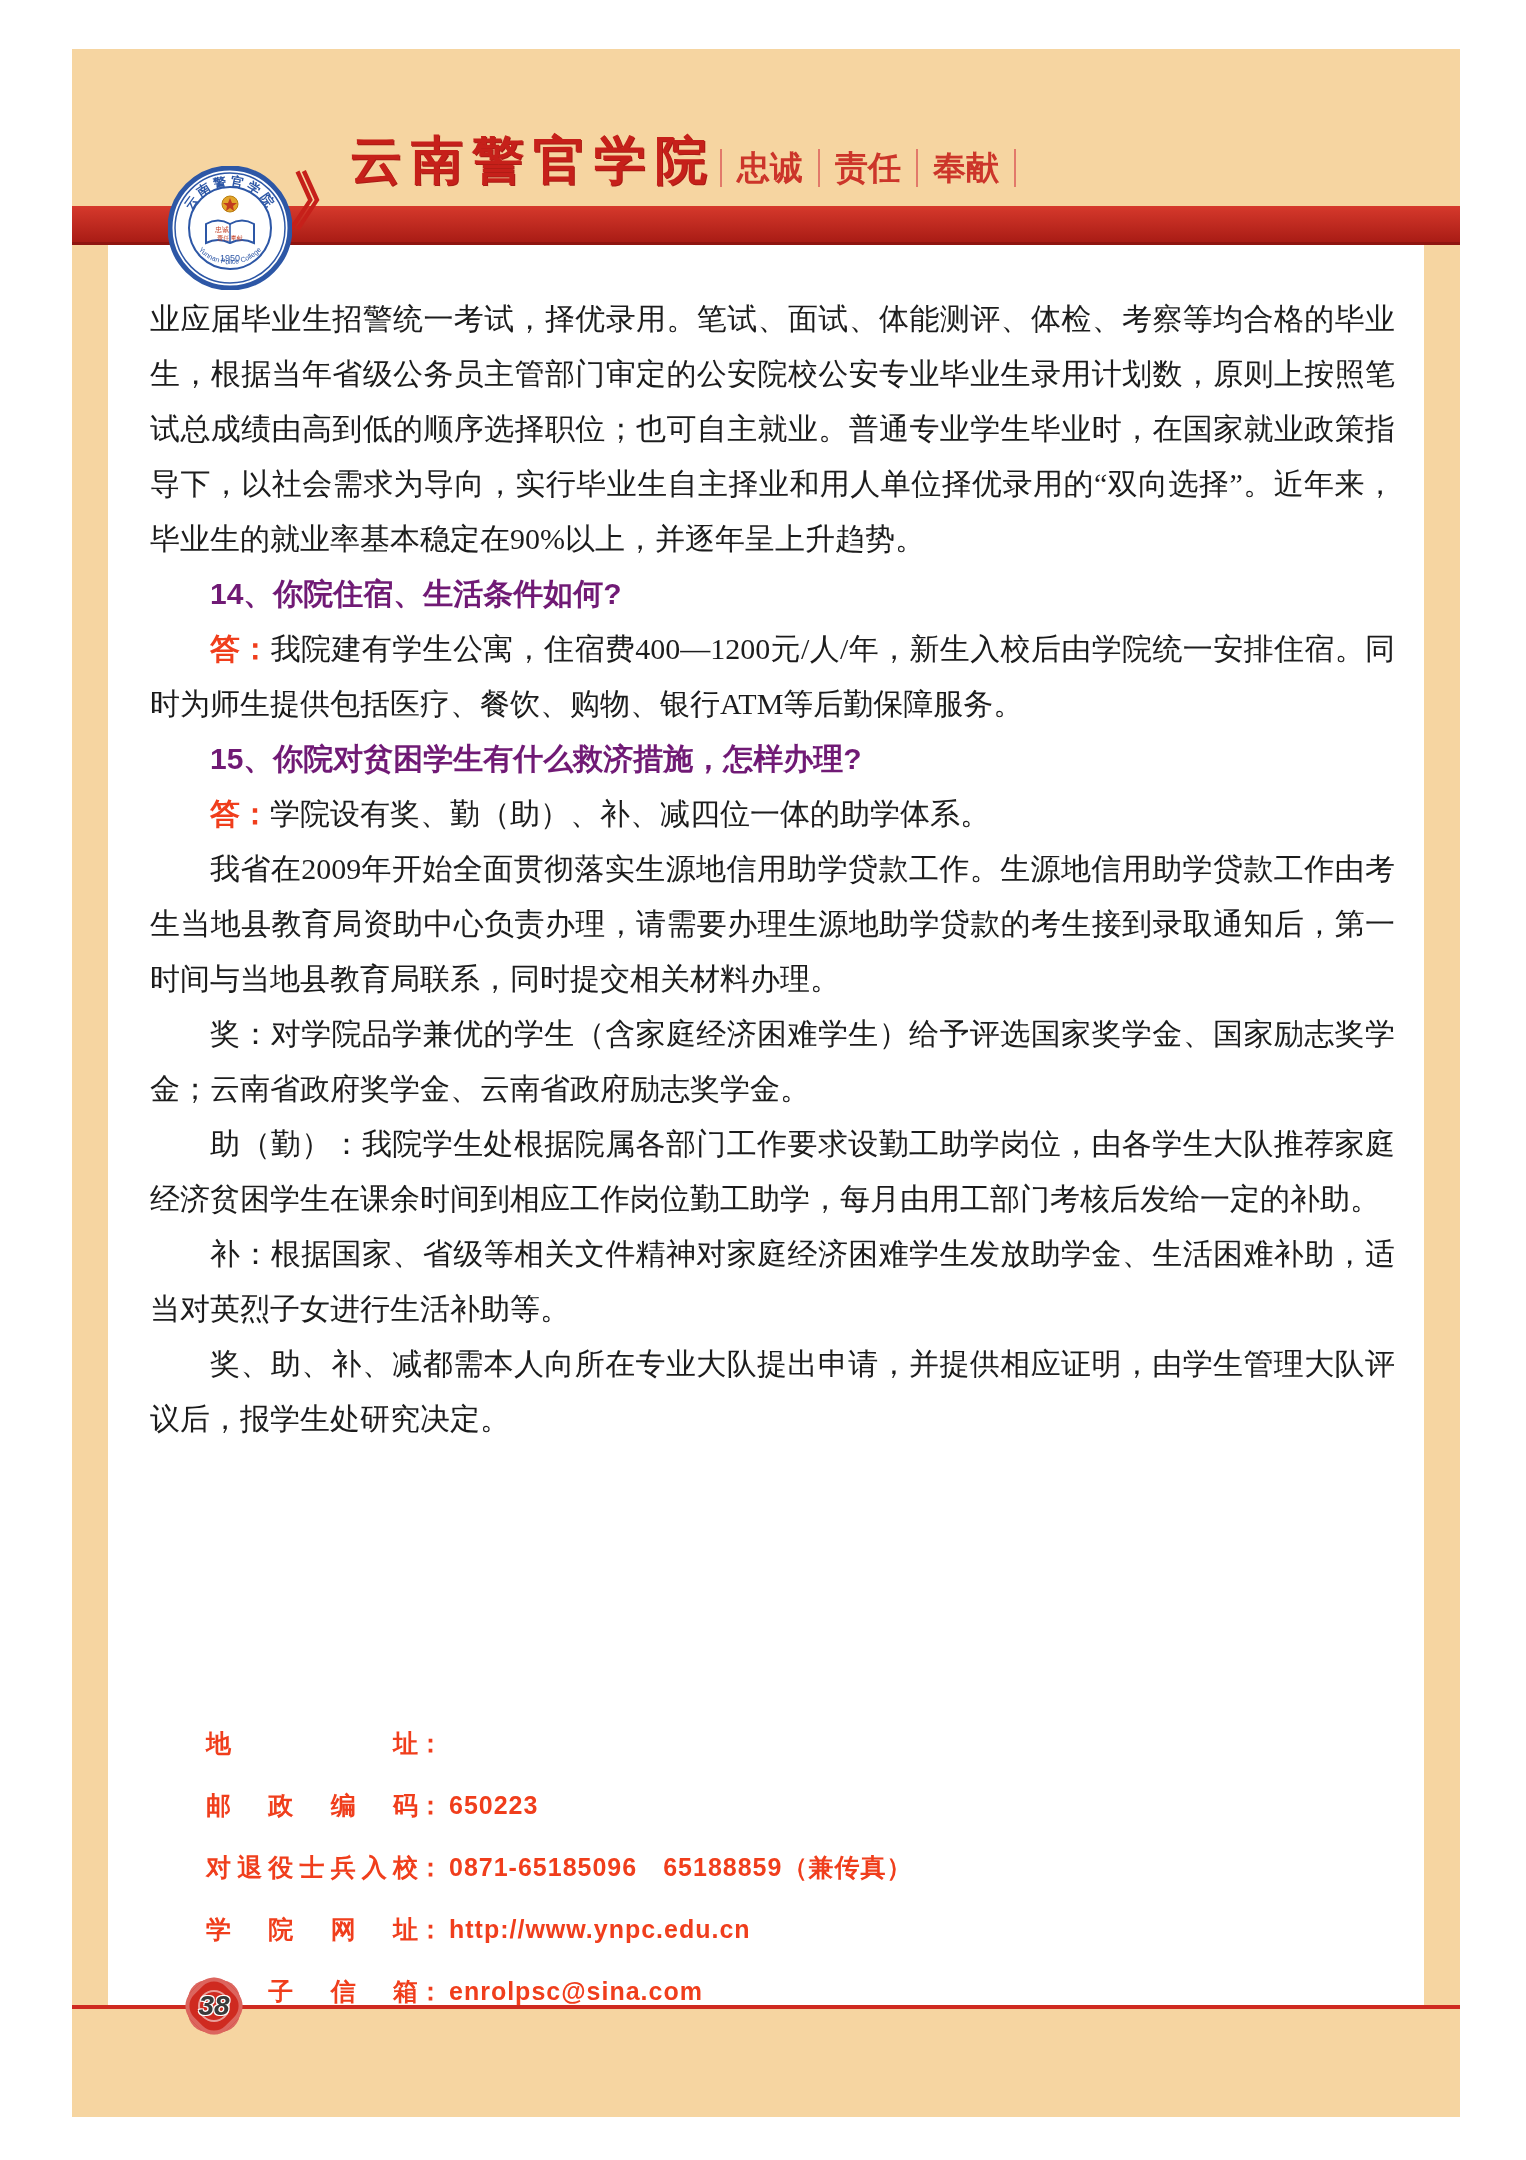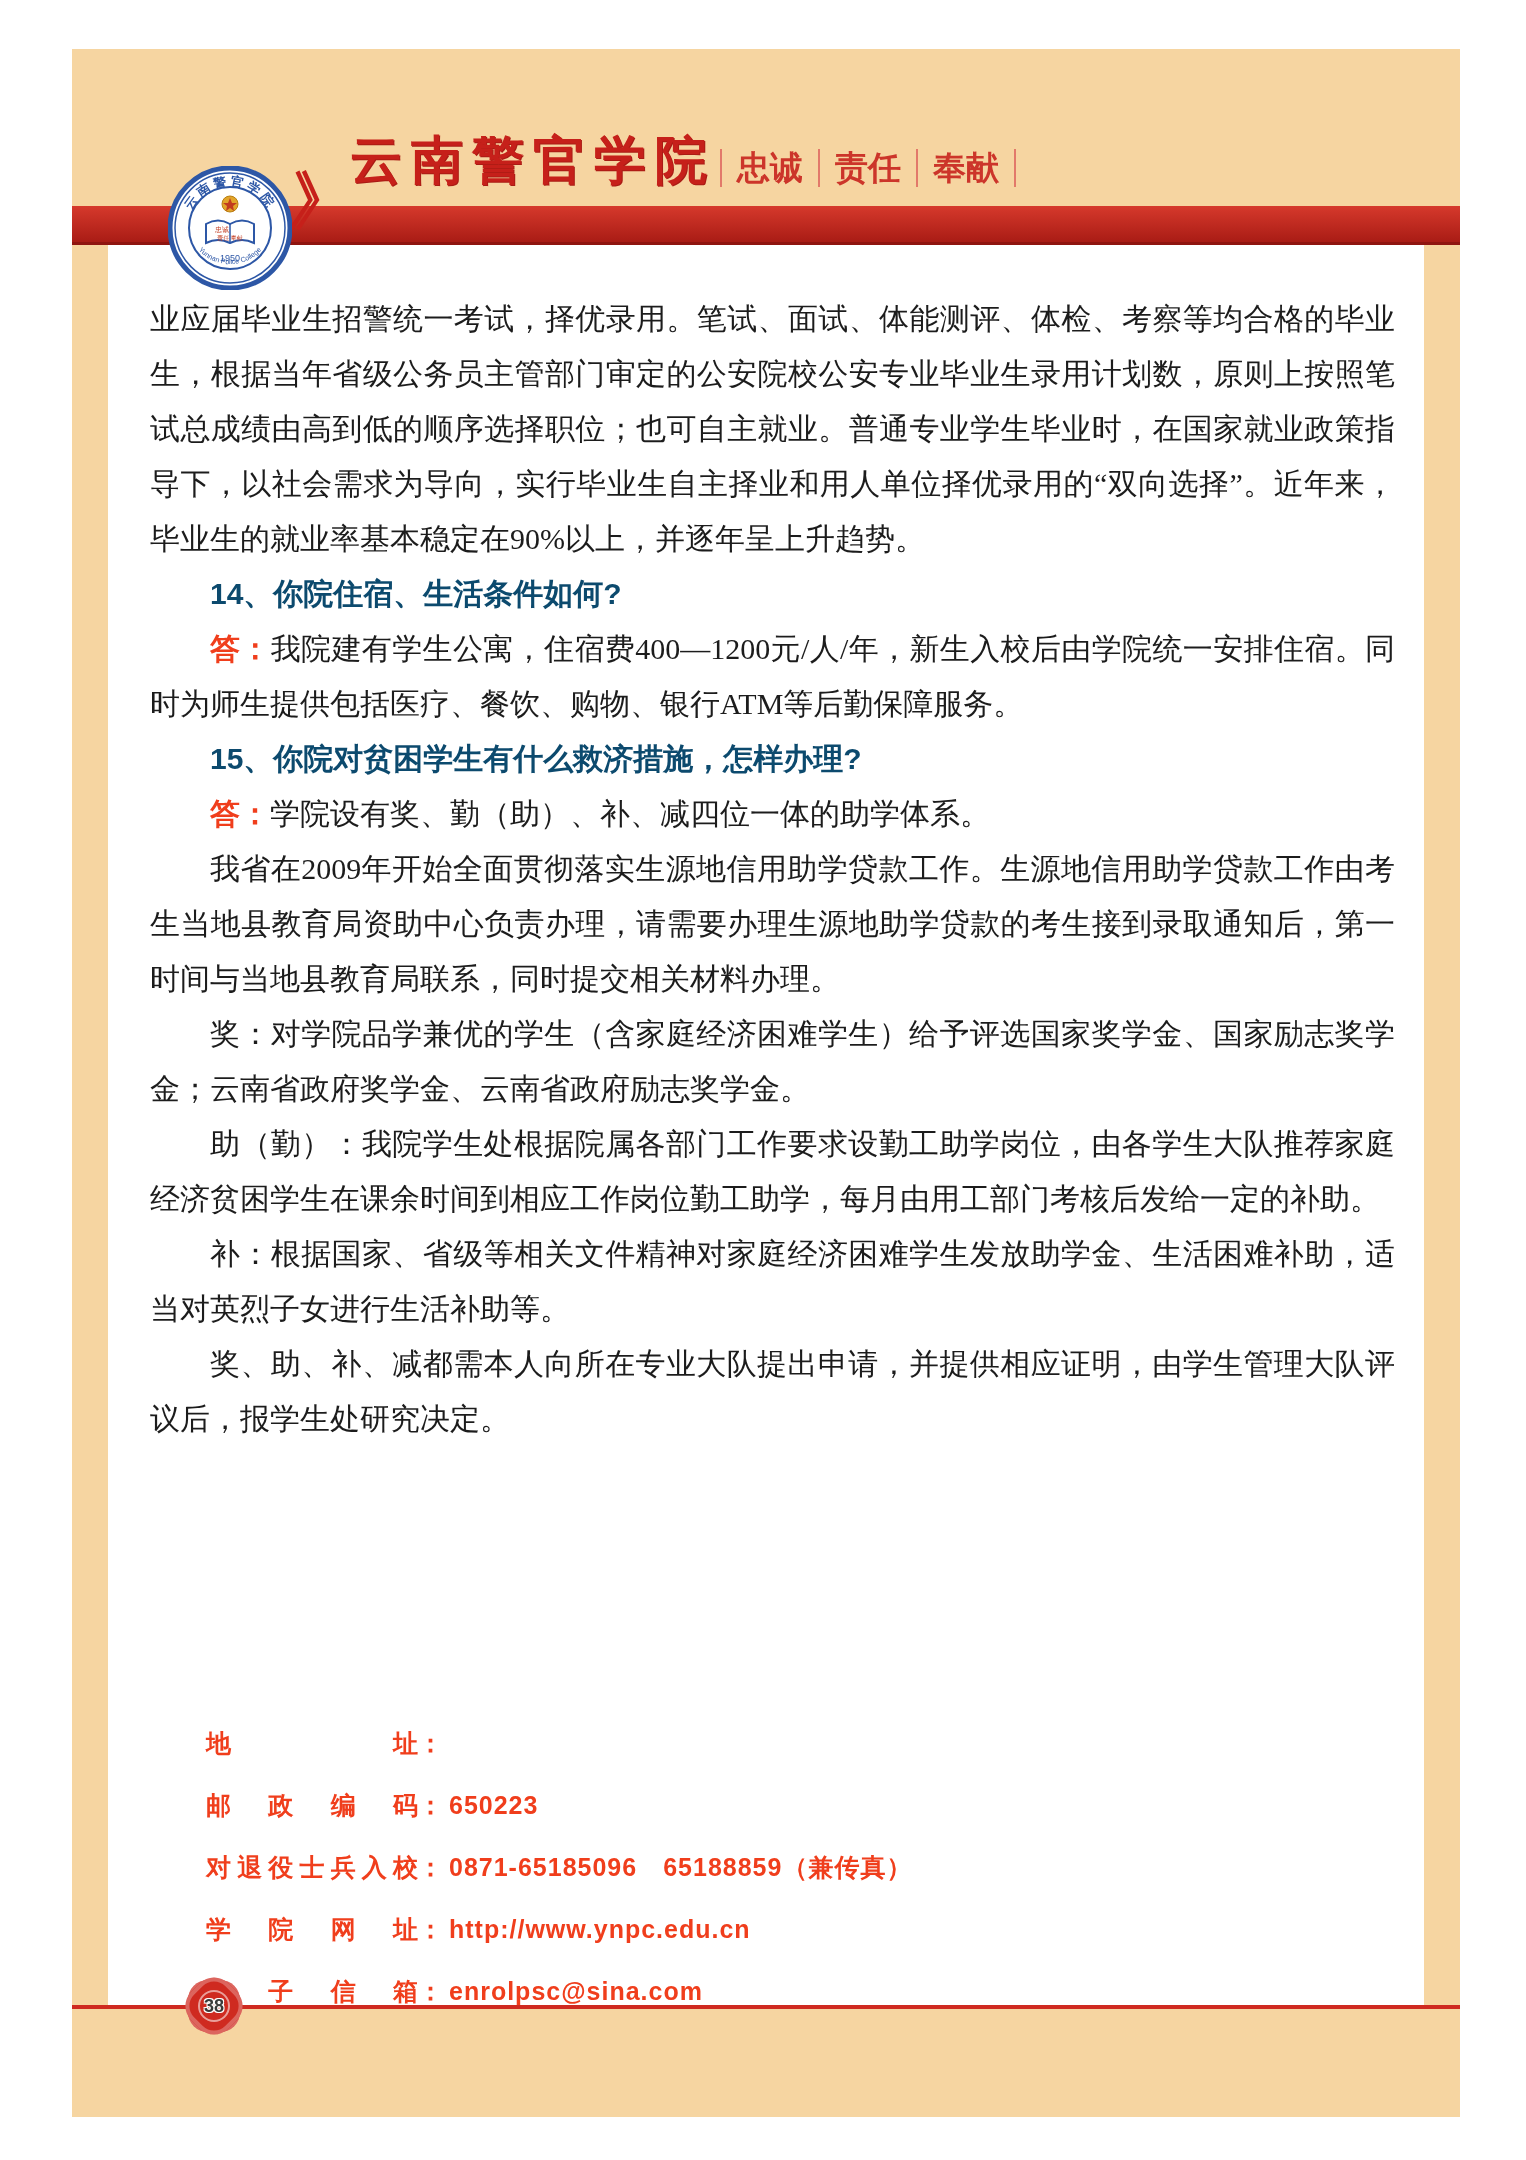--- a/index.html
+++ b/index.html
@@ -30,21 +30,21 @@
     font-family:"Liberation Sans","DejaVu Sans",sans-serif;font-weight:bold;
     font-size:33px;color:#cc352a;line-height:38px;}
   .motto .m-item{display:inline-block;padding:0 15px;border-left:2px solid #e2796a;}
   .motto .m-item:last-child{border-right:2px solid #e2796a;}
 
   
   .content{position:absolute;left:150px;top:291px;width:1245px;
     font-size:30px;line-height:55px;color:#1c1c1c;}
   .content p{margin:0;text-align:justify;text-justify:inter-ideograph;text-indent:2em;}
   .content p.noindent{text-indent:0;}
-  .content p.q-heading{color:#0c4a6e;font-weight:bold;
+  .content p.q-heading{color:#701a75;font-weight:bold;
     font-family:"Liberation Sans","DejaVu Sans",sans-serif;}
   .answer-prefix{color:#f03e1c;font-weight:bold;
     font-family:"Liberation Sans","DejaVu Sans",sans-serif;}
 
   
   .contact{position:absolute;left:206px;top:1712px;width:1150px;
     font-family:"Liberation Sans","DejaVu Sans",sans-serif;font-weight:bold;
     font-size:25px;color:#f03e1c;}
   .contact .c-line{height:62px;display:flex;align-items:center;}
   .clabel{display:inline-block;width:212px;text-align:justify;text-align-last:justify;}
@@ -52,22 +52,22 @@
   .cvalue{font-family:"Liberation Sans","DejaVu Sans",sans-serif;font-weight:bold;letter-spacing:1px;}
 
   
   .rosette{position:absolute;left:184px;top:1976px;width:60px;height:60px;z-index:6;}
   .rosette .petal{position:absolute;inset:4px;background:#cf2a20;border-radius:38%;
     box-shadow:inset 0 0 0 4px rgba(255,255,255,.28);}
   .rosette .petal.r45{transform:rotate(45deg);}
   .rosette .core{position:absolute;inset:14px;background:#cf2a20;border-radius:50%;
     box-shadow:inset 0 0 0 2px rgba(255,255,255,.55);}
   .rosette .num{position:absolute;inset:0;display:flex;align-items:center;justify-content:center;
-    font-family:"Liberation Sans",sans-serif;font-weight:bold;font-size:18px;color:#3a3a3a;
-    text-shadow:-1px -1px 0 #fff,1px -1px 0 #fff,-1px 1px 0 #fff,1px 1px 0 #fff;}
+    font-family:"Liberation Sans",sans-serif;font-weight:bold;font-size:28px;color:#3a3a3a;
+    text-shadow:-1px -1px 0 #fff,1px -1px 0 #fff,-1px 1px 0 #fff,1px 1px 0 #fff;font-style:italic;}
 </style>
 </head>
 <body>
 
 <div class="band band-left"></div>
 <div class="band band-right"></div>
 <div class="band band-bottom"></div>
 
 <div class="band band-top">
   <div class="ribbon"></div>

